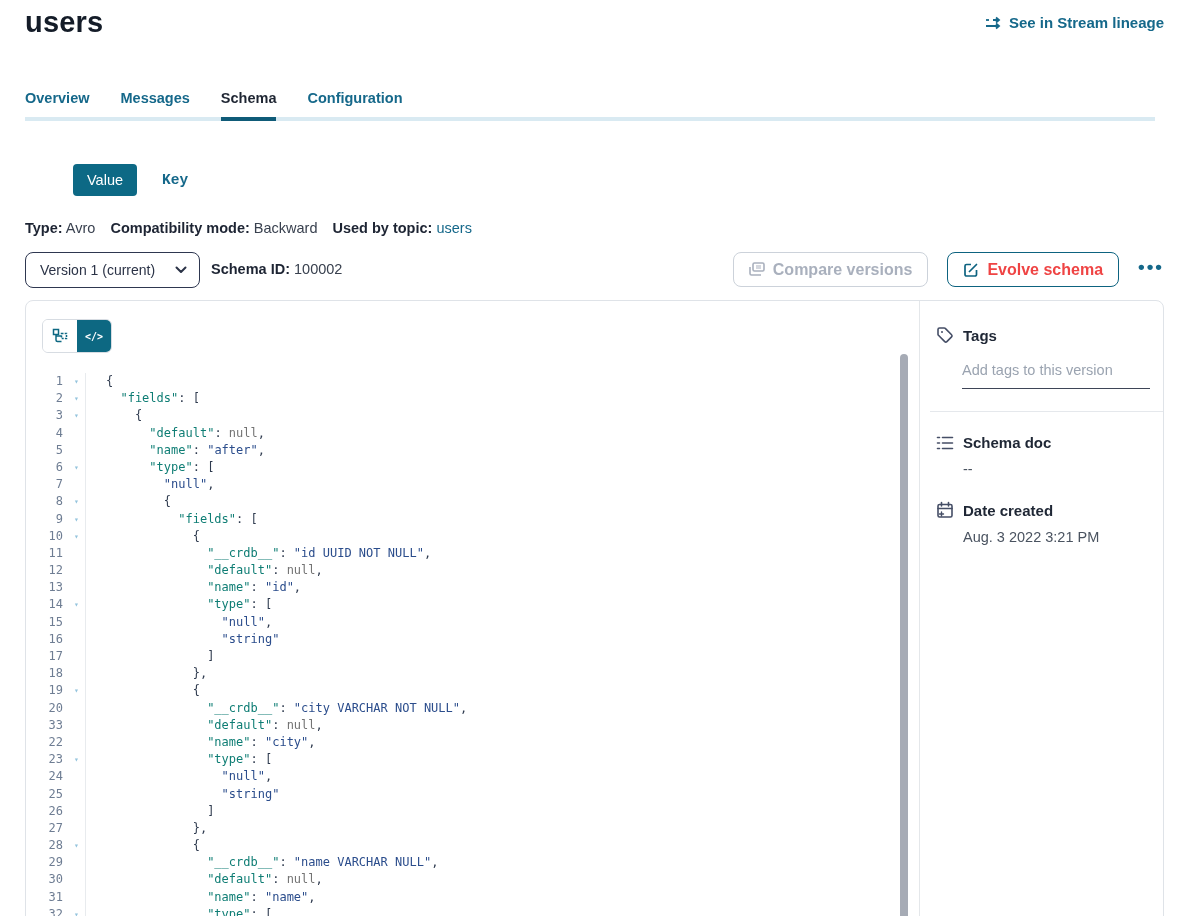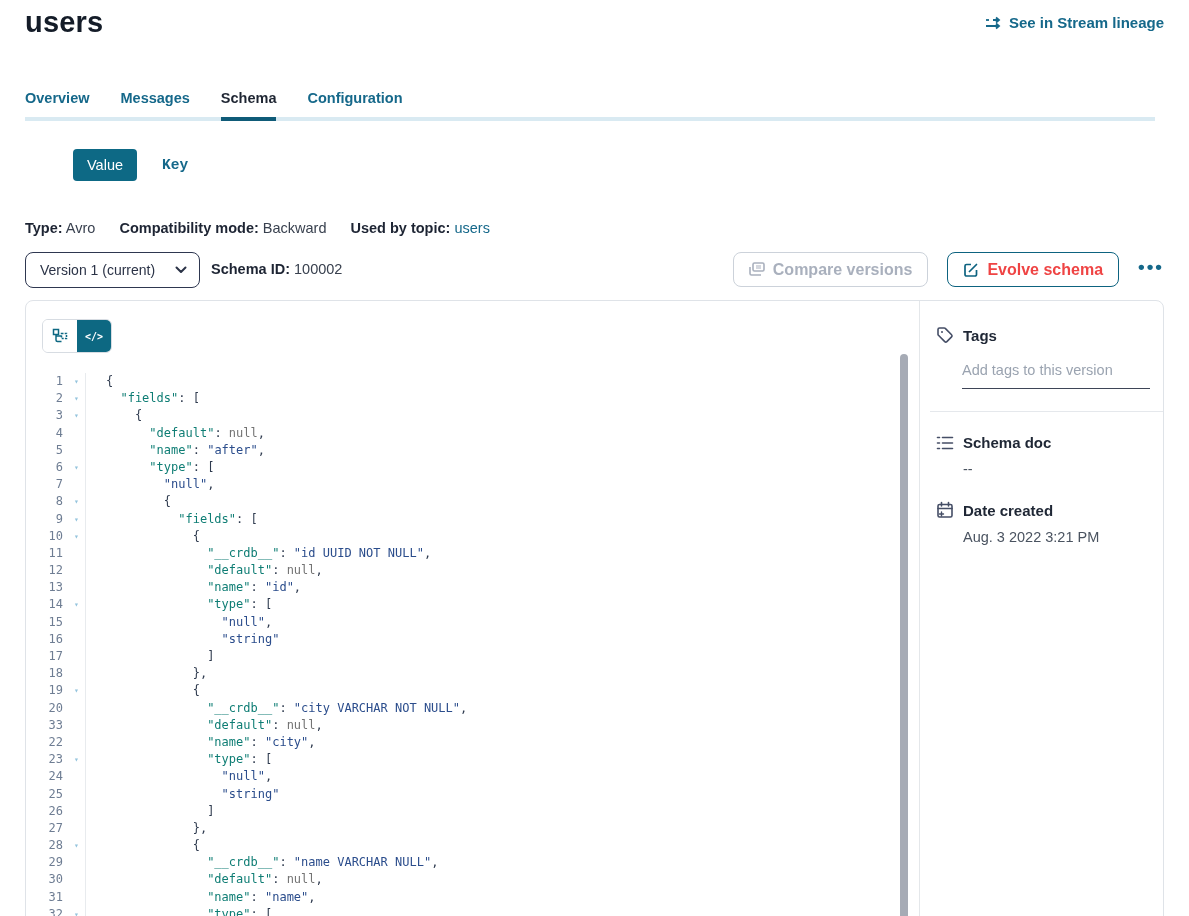--- a/index.html
+++ b/index.html
@@ -13,27 +13,27 @@
              color:#15688a; font-size:15px; font-weight:bold; cursor:pointer; text-decoration:none; }
 
   
   .tabs { position:absolute; left:25px; right:34px; top:90px; display:flex; gap:31px;
           border-bottom:4px solid #d9eaf2; }
   .tab { position:relative; padding-bottom:11px; font-size:14.5px; font-weight:bold; color:#15688a; cursor:pointer; }
   .tab.active { color:#1f2633; }
   .tab.active::after { content:""; position:absolute; left:0; right:0; bottom:-4px; height:4px; background:#0f5b78; }
 
   
-  .segment { position:absolute; left:25px; top:149px; display:flex; align-items:center; gap:25px;padding-left:48px; }
+  .segment { position:absolute; left:25px; top:164px; display:flex; align-items:center; gap:25px;padding-left:48px; }
   .seg-value { background:#0d6985; color:#fff; border:none; border-radius:4px; padding:8px 14px;
                font-size:14.5px; font-family:inherit; cursor:pointer; }
   .seg-key { background:none; border:none; color:#15688a; font-weight:bold; font-size:14.5px; font-family:Liberation Mono, monospace; cursor:pointer; }
 
   
-  .meta { position:absolute; left:25px; top:220px; font-size:14.5px; display:flex; gap:24px; }
+  .meta { position:absolute; left:25px; top:220px; font-size:14.5px; display:flex; gap:15px; }
   .meta b { color:#1d2433; }
   .meta .v { color:#39414f; font-weight:normal; }
   .meta .link { color:#15688a; cursor:pointer; }
 
   
   .vrow { position:absolute; left:25px; right:25px; top:252px; height:37px; }
   .select { position:absolute; left:0; top:0; width:175px; height:36px; border:1px solid #2e3750; border-radius:8px;
             display:flex; align-items:center; justify-content:space-between; padding:0 12px 0 14px;
             font-size:14px; color:#2b3347; cursor:pointer; background:#fff; }
   .schema-id { position:absolute; left:186px; top:9px; font-size:14.5px; }

